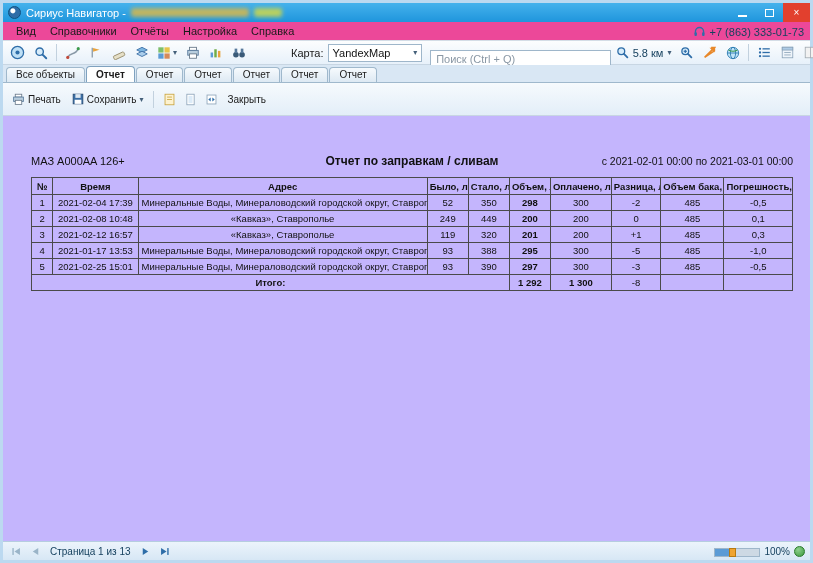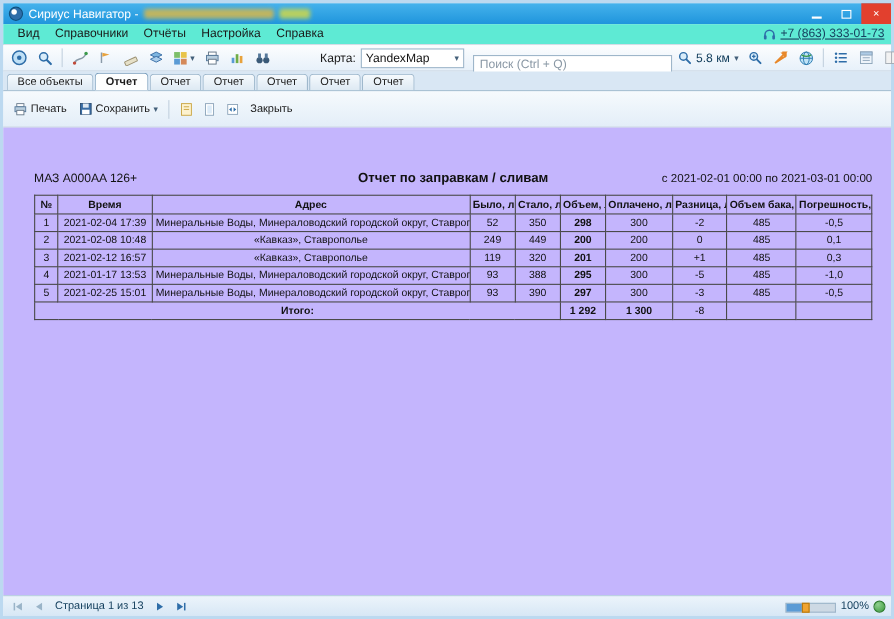--- a/index.html
+++ b/index.html
@@ -20,25 +20,25 @@
   .redacted.r1 { width: 118px; }
   .redacted.r2 { width: 28px; background: #cfd84a; }
   .win-btns { margin-left: auto; display: flex; height: 100%; }
   .win-btn { width: 27px; height: 100%; display: flex; align-items: center; justify-content: center;
              color: #fff; font-size: 10px; cursor: default; }
   .win-btn .min-glyph { width: 9px; height: 2px; background: #fff; margin-top: 6px; }
   .win-btn .max-glyph { width: 9px; height: 8px; border: 1px solid #fff; }
   .win-btn.close { background: #e2402e; }
 
   
-  .menubar { height: 19px; background: #5eead4; border-bottom: 1px solid #d4dde6;
+  .menubar { height: 19px; background: #ec4899; border-bottom: 1px solid #d4dde6;
              display: flex; align-items: center; font-size: 11px; color: #1a1a1a;
              padding: 0 6px; flex: 0 0 auto; }
   .menu-item { padding: 2px 7px; border-radius: 2px; }
-  .menubar-right { margin-left: auto; display: flex; align-items: center; gap: 4px; color: #16415f; text-decoration: underline; }
+  .menubar-right { margin-left: auto; display: flex; align-items: flex-end; gap: 4px; color: #16415f; }
 
   
   .toolbar { height: 24px; background: linear-gradient(#fcfdfe, #e7f1fa);
              border-bottom: 1px solid #c8d6e3; display: flex; align-items: center;
              gap: 2px; padding: 0 4px; flex: 0 0 auto; font-size: 11px; }
   .tbtn { width: 21px; height: 20px; display: flex; align-items: center; justify-content: center;
           border-radius: 2px; flex: 0 0 auto; }
   .tbtn.wide { width: auto; padding: 0 3px; gap: 2px; }
   .sep { width: 1px; height: 17px; background: #c2d1de; margin: 0 3px; flex: 0 0 auto; }
   .caret { font-size: 8px; color: #44607a; }

